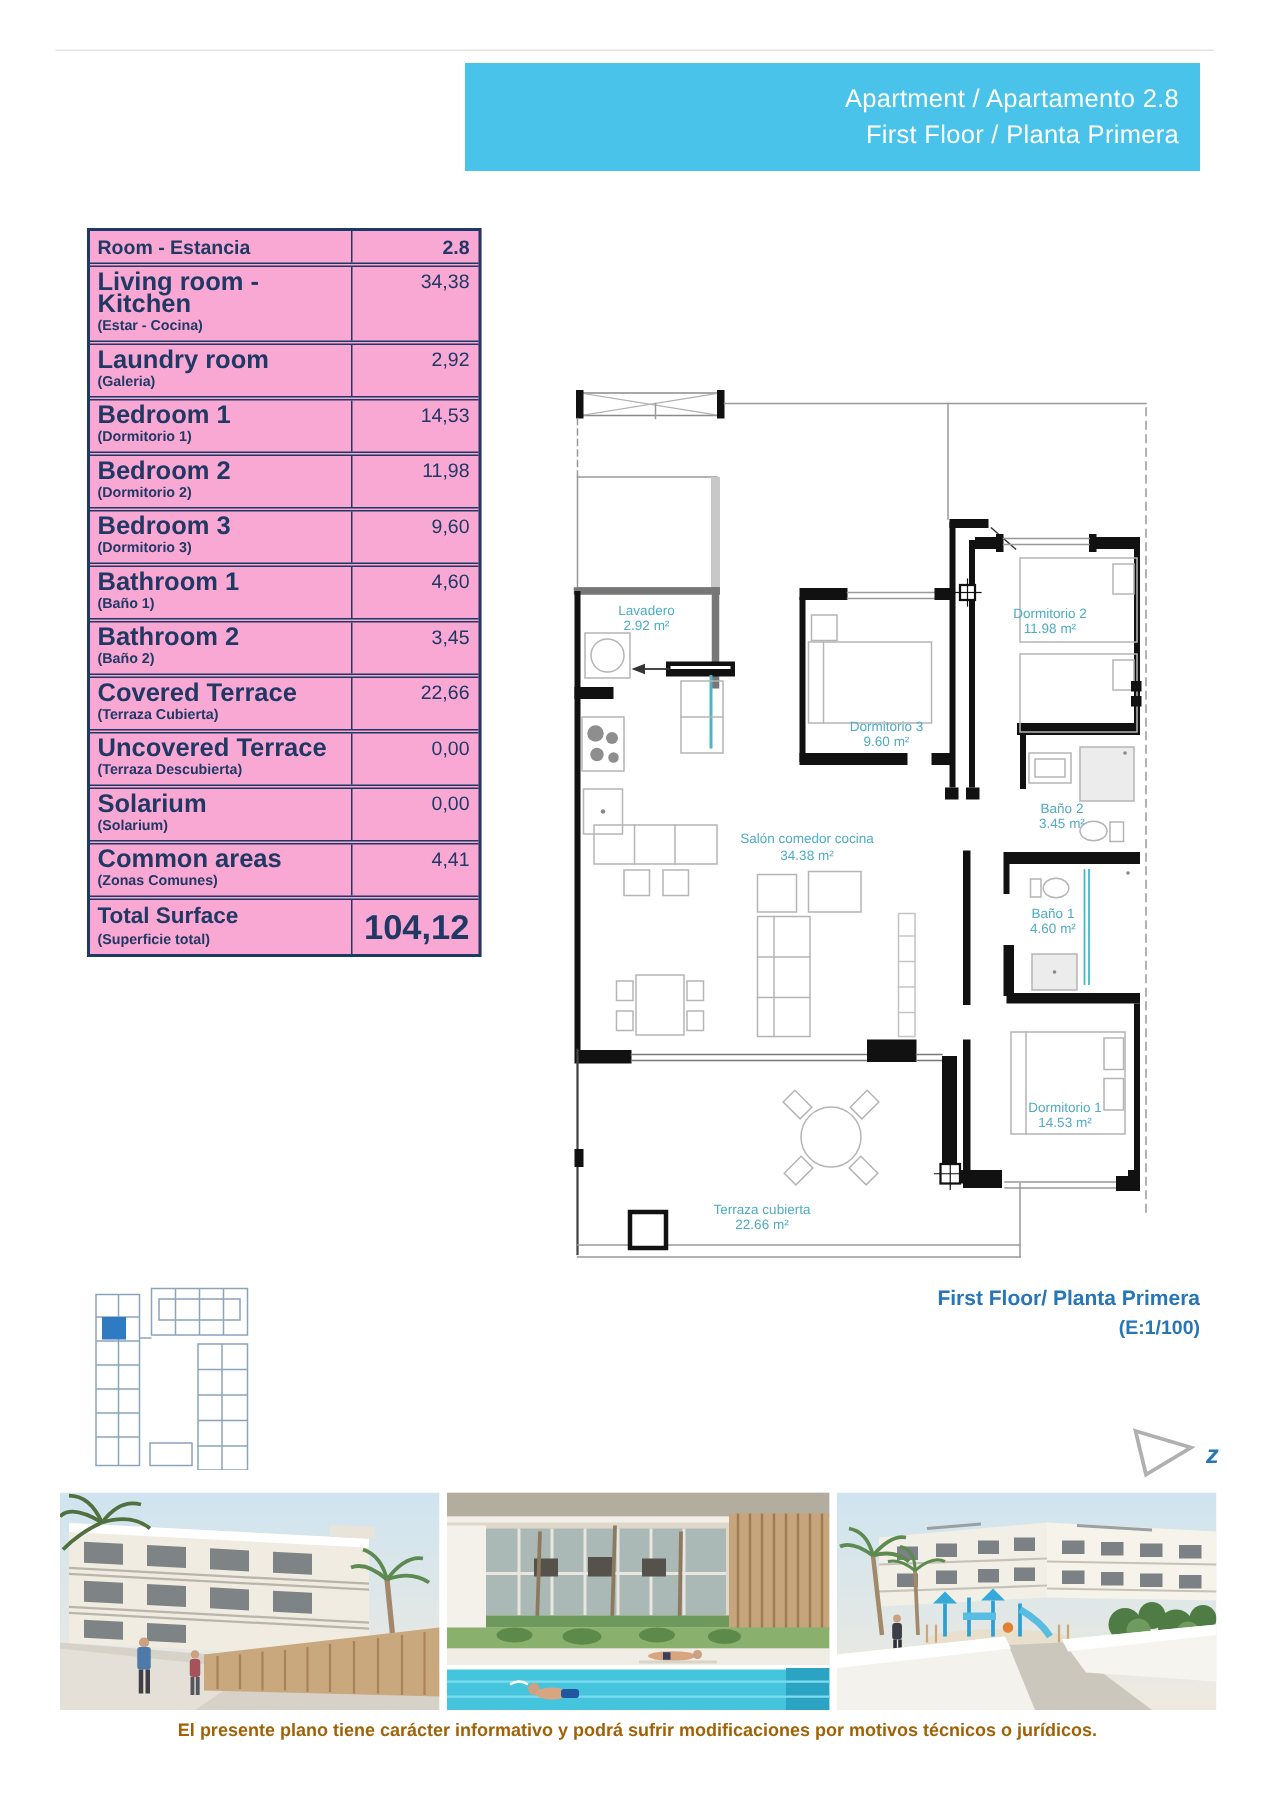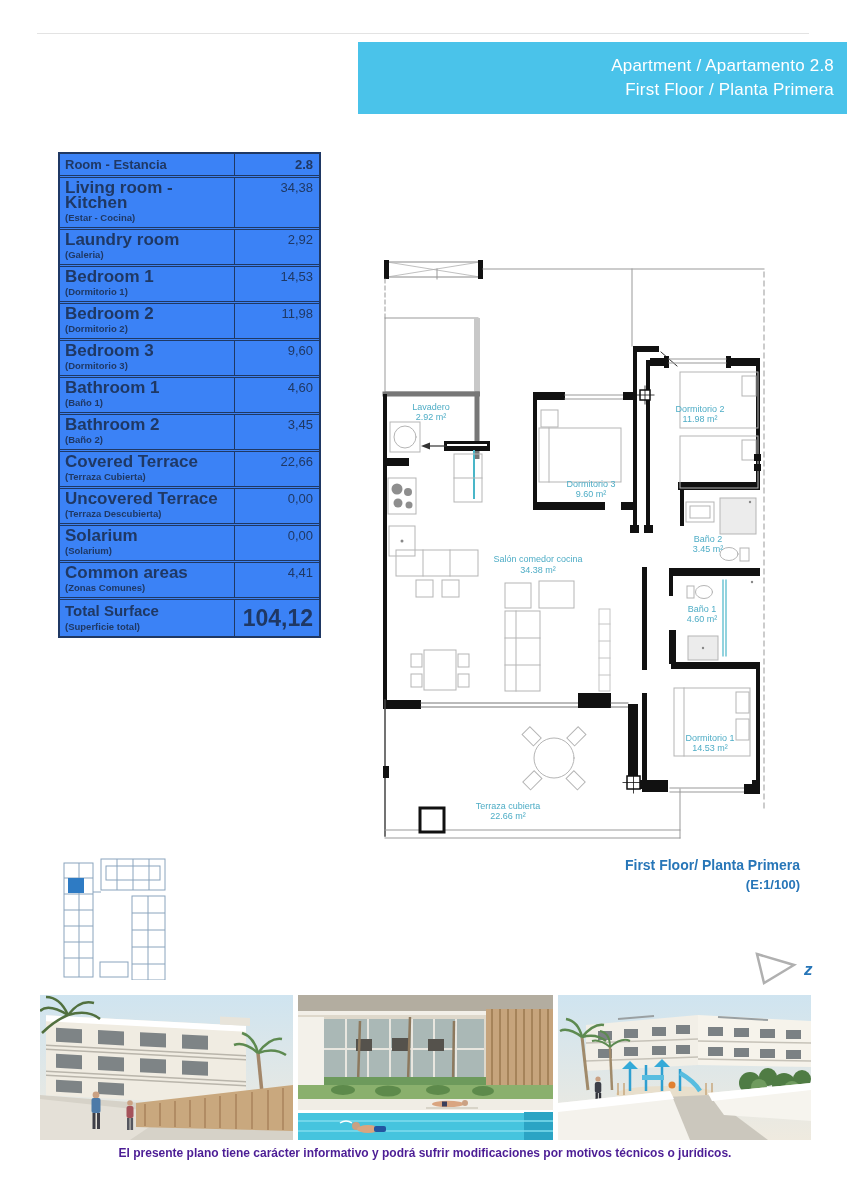--- a/index.html
+++ b/index.html
@@ -7,27 +7,27 @@
     width:847px; height:1200px; position:relative; background:#ffffff;
     font-family:"Liberation Sans", sans-serif; overflow:hidden;
   }
   .page-rule { position:absolute; left:37px; top:33px; width:772px; border-top:1px solid #e3e3e3; }
 
   
   .banner {
     position:absolute; left:310px; top:42px; width:490px; height:72px;
     background:#4ac3ea; color:#ffffff; box-sizing:border-box;
     display:flex; flex-direction:column; justify-content:center; align-items:flex-end;
-    padding-right:14px; font-size:17px; line-height:24px; letter-spacing:.2px;margin-left:48px;
+    padding-right:14px; font-size:17px; line-height:24px; letter-spacing:.2px;
   }
 
   
   .area-table {
     position:absolute; left:58px; top:152px; width:263px;
-    border:2px solid #1f3864; color:#1f3864; box-sizing:border-box; background:#3b82f6;
+    border:2px solid #1f3864; color:#1f3864; box-sizing:border-box; background:#f9a8d4;
   }
   .t-row { display:flex; border-top:3px double #1f3864; }
   .t-row:first-child { border-top:none; }
   .t-name { flex:1; padding:2px 2px 3px 5px; }
   .t-val  { width:78px; border-left:1.5px solid #1f3864; text-align:right;
             padding:2px 6px 2px 0; font-size:13px; display:flex;
             justify-content:flex-end; align-items:flex-start; }
   .t-head .t-name, .t-head .t-val { font-weight:bold; font-size:13px; padding-top:3px; padding-bottom:3px; }
   .main { font-weight:bold; font-size:17px; line-height:15px; }
   .sub  { font-weight:bold; font-size:9.5px; line-height:12px; padding-top:2px; }
@@ -48,21 +48,21 @@
   .north text { fill:#2776b8; font-size:17px; font-weight:bold; font-style:italic; }
   .keyplan { position:absolute; left:55px; top:852px; }
 
   
   .photos { position:absolute; left:40px; top:995px; display:flex; gap:5px; }
   .photos svg { display:block; }
 
   
   .disclaimer {
     position:absolute; left:40px; top:1146px; width:770px; text-align:center;
-    color:#4c1d95; font-weight:bold; font-size:12px;
+    color:#a16207; font-weight:bold; font-size:12px;
   }
 </style>
 </head>
 <body>
 
 <div class="page-rule"></div>
 
 <div class="banner">
   <div>Apartment / Apartamento 2.8</div>
   <div>First Floor / Planta Primera</div>

